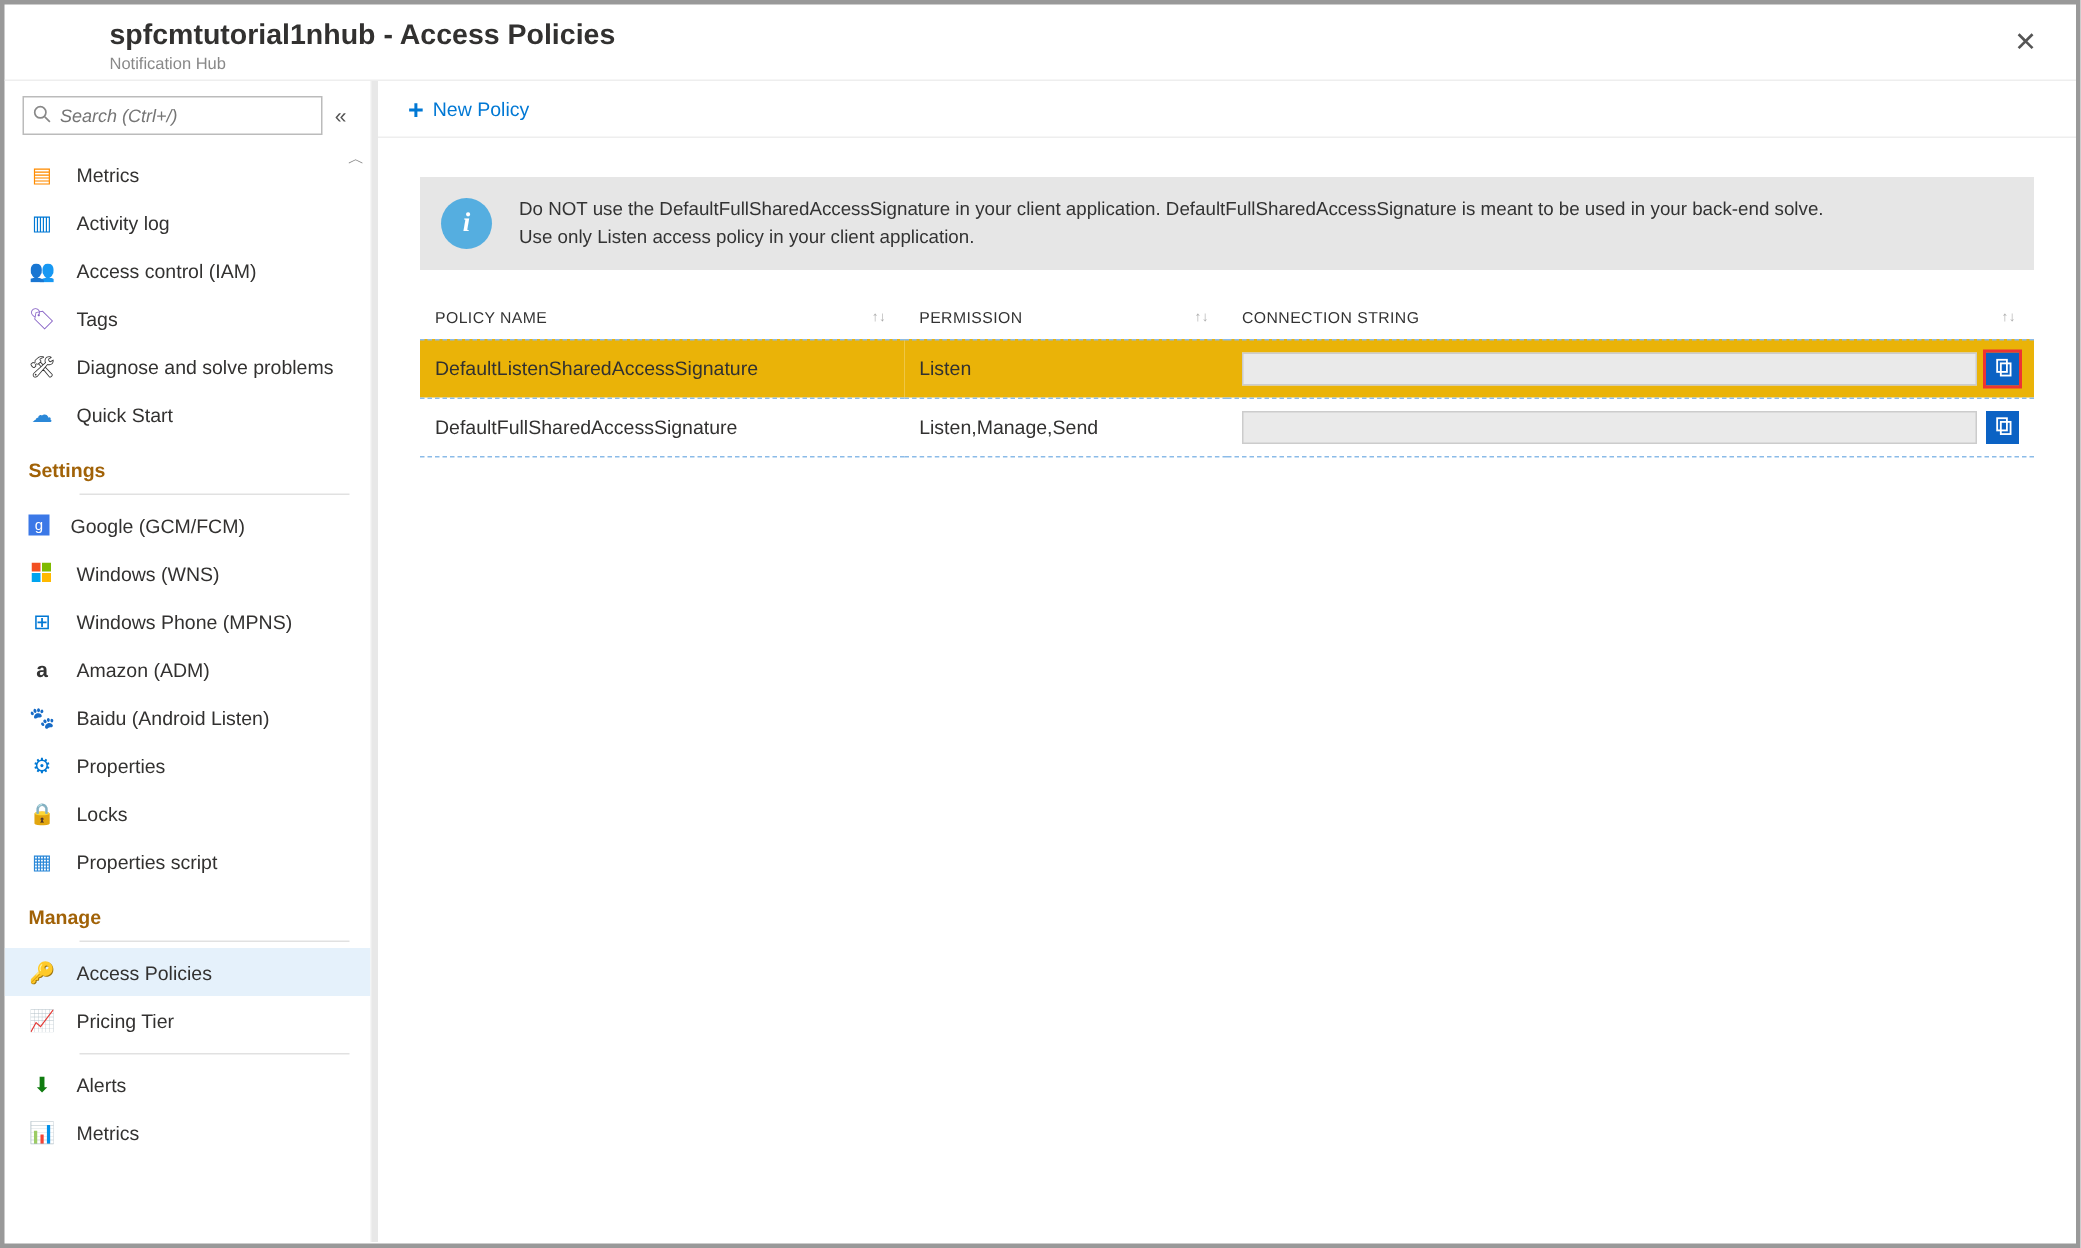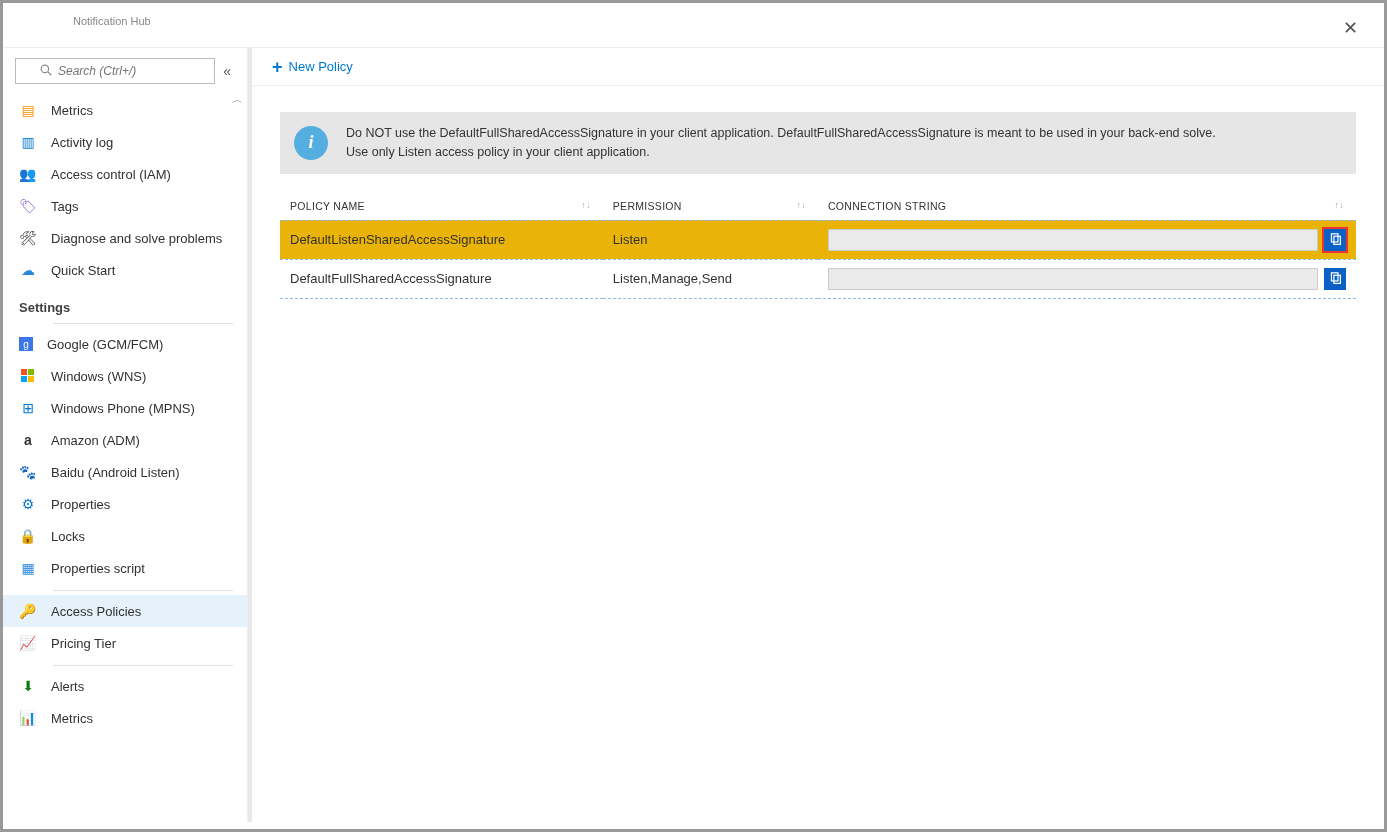--- a/index.html
+++ b/index.html
@@ -16,30 +16,30 @@
     .blade-header .sub{ font-size:11px; color:#888; margin-top:2px; }
     .close-x{ font-size:18px; color:#555; cursor:pointer; padding:4px 8px; }
     .layout{ display:flex; height:calc(100% - 52px); }
     .sidebar{
       width:245px; border-right:1px solid #eee; display:flex; flex-direction:column;
       padding:10px 0 0 0; overflow:hidden; position:relative;
     }
     .sidebar .search-wrap{ display:flex; align-items:center; padding:0 12px 6px 12px; position:relative; }
     .search-box{
       flex:1; display:flex; align-items:center; border:1px solid #bbb; height:26px;
-      padding:0 24px; background:#fff;
+      padding:0 6px; background:#fff;
     }
     .search-box input{
       border:none; outline:none; font-size:12px; font-style:italic; color:#888; width:100%;
       background:transparent;
     }
     .collapse-ch{ font-size:14px; color:#555; padding:0 4px; cursor:pointer; margin-left:4px; }
     .nav-group{ padding:4px 0; }
     .nav-heading{
-      font-size:13px; font-weight:600; color:#404040; padding:10px 16px 6px 16px;
+      font-size:13px; font-weight:600; color:#a16207; padding:10px 16px 6px 16px;
     }
     .nav-divider{ border-top:1px solid #e1e1e1; margin:2px 14px 0 50px; }
     .nav-item{
       display:flex; align-items:center; height:32px; padding:0 16px; cursor:pointer;
       font-size:13px; color:#323130;
     }
     .nav-item.selected{ background:#e5f1fb; }
     .nav-icon{
       width:18px; height:18px; margin-right:14px; display:inline-flex;
       align-items:center; justify-content:center; font-size:14px;
@@ -91,20 +91,21 @@
     .copy-btn svg{ width:13px; height:13px; fill:#fff; }
     
     .c-orange{color:#ff8c00} .c-blue{color:#0078d4} .c-teal{color:#2b88d8}
     .c-grey{color:#666} .c-dark{color:#333} .c-green{color:#107c10}
   </style>
 </head>
 <body>
 
 <div class="blade-header">
   <div>
+    <h1>spfcmtutorial1nhub - Access Policies</h1>
     <div class="sub">Notification Hub</div>
   </div>
   <div class="close-x">✕</div>
 </div>
 
 <div class="layout">
 
   <div class="sidebar">
     <div class="search-wrap">
       <div class="search-box">
@@ -184,20 +185,21 @@
       <div class="nav-item">
           <span class="nav-icon c-dark">🔒</span>
           <span>Locks</span>
         </div>
       <div class="nav-item">
           <span class="nav-icon c-teal">▦</span>
           <span>Properties script</span>
         </div>
     </div>
 
+    <div class="nav-heading">Manage</div>
     <div class="nav-divider"></div>
     <div class="nav-group">
       <div class="nav-item selected">
           <span class="nav-icon c-blue">🔑</span>
           <span>Access Policies</span>
         </div>
       <div class="nav-item">
           <span class="nav-icon c-blue">📈</span>
           <span>Pricing Tier</span>
         </div>

